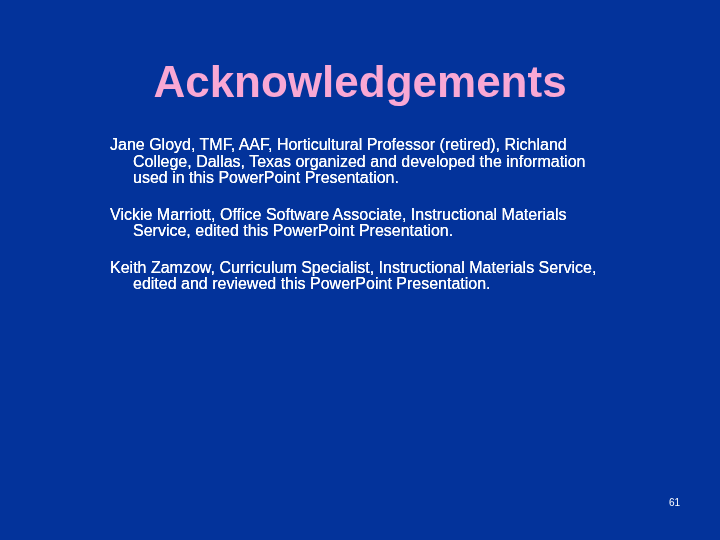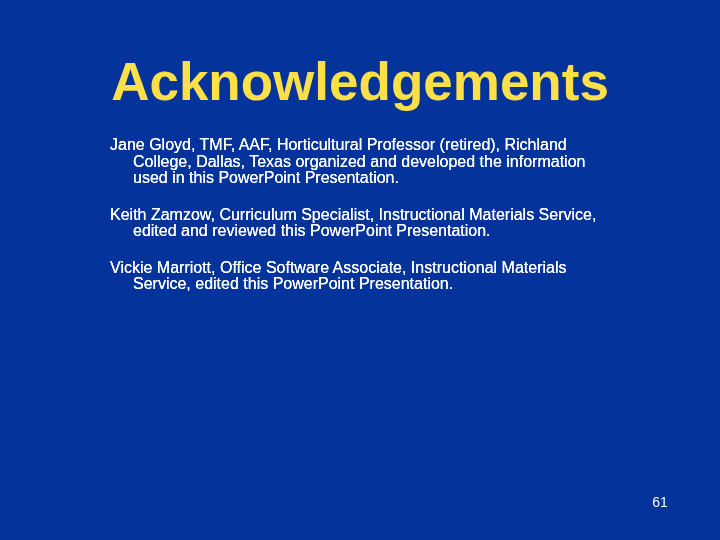--- a/index.html
+++ b/index.html
@@ -18,22 +18,22 @@
     height: 540px;
     background: #03339b;
     box-sizing: border-box;
   }
   .slide-title {
     position: absolute;
     left: 0;
     top: 59px;
     width: 720px;
     text-align: center;
-    color: #fde047;
-    font-size: 53px;
+    color: #f9a8d4;
+    font-size: 44px;
     font-weight: bold;
     letter-spacing: 0px;
     line-height: 46px;
     white-space: nowrap;
   }
   .body-block {
     position: absolute;
     left: 110px;
     top: 137px;
     width: 500px;
@@ -49,34 +49,34 @@
     text-shadow: 0 0 0 #ffffff;
   }
   .ack-item:last-child {
     margin-bottom: 0;
   }
   .page-number {
     position: absolute;
     left: 640px;
     top: 494px;
     width: 40px;
-    text-align: center;
+    text-align: right;
     color: #ffffff;
-    font-size: 14px;
+    font-size: 10px;
     line-height: 17px;
   }
 </style>
 </head>
 <body>
 
 <div class="slide">
 
   <div class="slide-title">Acknowledgements</div>
 
   <div class="body-block">
     <p class="ack-item">Jane Gloyd, TMF, AAF, Horticultural Professor (retired), Richland College, Dallas, Texas organized and developed the information used in this PowerPoint Presentation.</p>
+    <p class="ack-item">Vickie Marriott, Office Software Associate, Instructional Materials Service, edited this PowerPoint Presentation.</p>
     <p class="ack-item">Keith Zamzow, Curriculum Specialist, Instructional Materials Service, edited and reviewed this PowerPoint Presentation.</p>
-    <p class="ack-item">Vickie Marriott, Office Software Associate, Instructional Materials Service, edited this PowerPoint Presentation.</p>
   </div>
 
   <div class="page-number">61</div>
 
 </div>
 
 </body></html>

